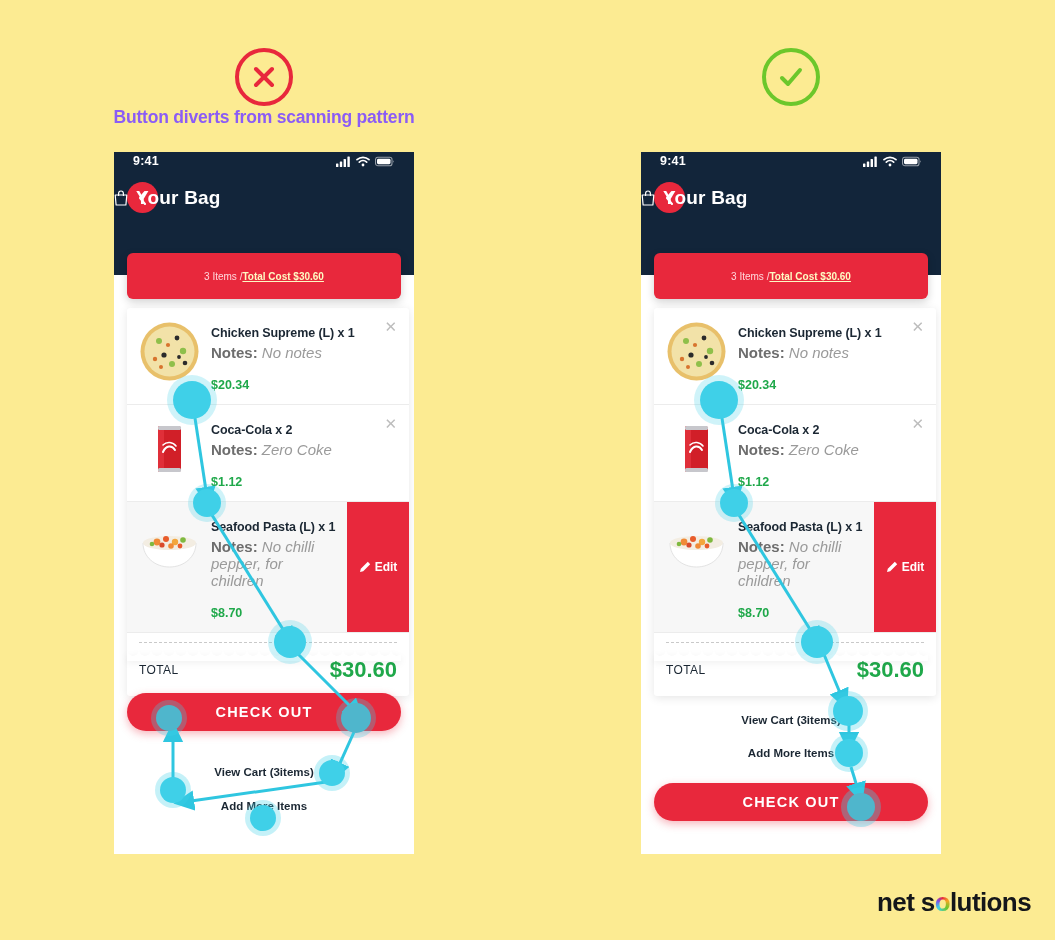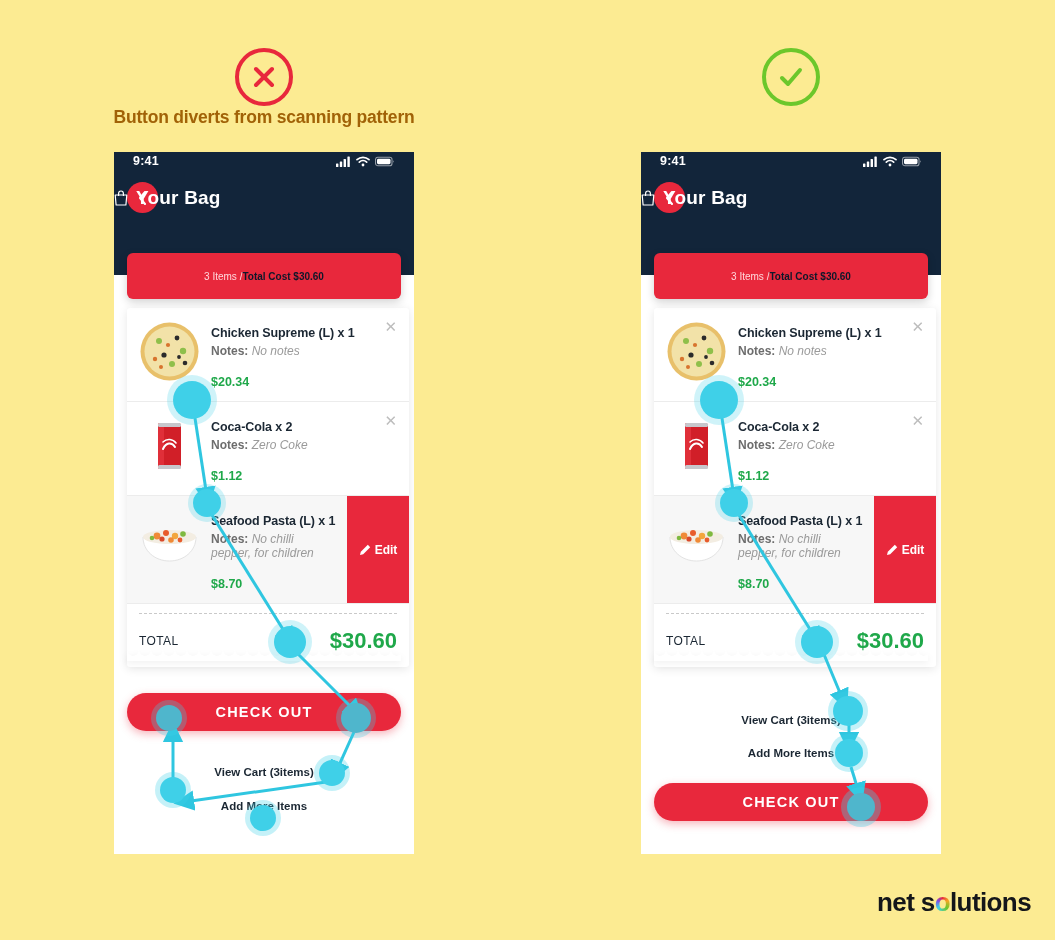--- a/index.html
+++ b/index.html
@@ -23,21 +23,21 @@
     width: 58px; height: 58px; border-radius: 50%;
     border: 4px solid #E8283C;
     display: flex; align-items: center; justify-content: center;
   }
   .verdict-badge.good { border-color: #6CC72B; }
   .verdict-badge svg { width: 32px; height: 32px; }
 
   .verdict-caption {
     position: absolute; top: 107px; left: 0; width: 100%;
     text-align: center;
-    font-size: 17.5px; font-weight: bold; color: #a16207;
+    font-size: 17.5px; font-weight: bold; color: #8b5cf6;
     letter-spacing: -0.2px;
   }
 
   
   .phone {
     position: absolute; top: 152px; left: 50%;
     transform: translateX(-50%);
     width: 300px; height: 702px;
     background: #ffffff;
     overflow: hidden;
@@ -80,21 +80,21 @@
   
   .summary-bar {
     position: absolute; top: 101px; left: 13px; right: 13px;
     height: 46px; border-radius: 6px;
     background: #E8283C;
     display: flex; align-items: center; justify-content: center;
     color: #ffd7dc; font-size: 10px;
     box-shadow: 0 3px 8px rgba(0,0,0,.18);
     z-index: 5;
   }
-  .summary-bar b { color: #0f172a; font-weight: bold; }
+  .summary-bar b { color: #fef9c3; font-weight: bold; text-decoration: underline; }
 
   
   .receipt {
     position: absolute; top: 156px; left: 13px; right: 5px;
     background: #fff; border-radius: 3px;
     box-shadow: 0 2px 10px rgba(0,0,0,.10);
     overflow: hidden;
   }
   .scallop-bottom {
     position: absolute; left: 13px; right: 13px; top: 498px;
@@ -117,21 +117,21 @@
 
   .thumb { width: 61px; height: 61px; flex: none; position: relative; }
   .thumb svg { width: 61px; height: 61px; display: block; }
 
   .item-info { padding-left: 11px; padding-top: 5px; }
   .item-title {
     font-size: 12.5px; font-weight: bold; color: #1b2733;
     letter-spacing: -0.1px;
   }
   .item-notes {
-    font-size: 12px; color: #9a9a9a; font-style: italic;
+    font-size: 15px; color: #9a9a9a; font-style: italic;
     margin-top: 4px;
   }
   .item-notes b { color: #6d6d6d; font-style: normal; font-weight: bold; }
   .item-price {
     font-size: 12.5px; font-weight: bold; color: #1FA84A;
     margin-top: 17px;
   }
   .remove-x {
     position: absolute; right: 12px; top: 11px;
     color: #bdbdbd; font-size: 15px; line-height: 1;

